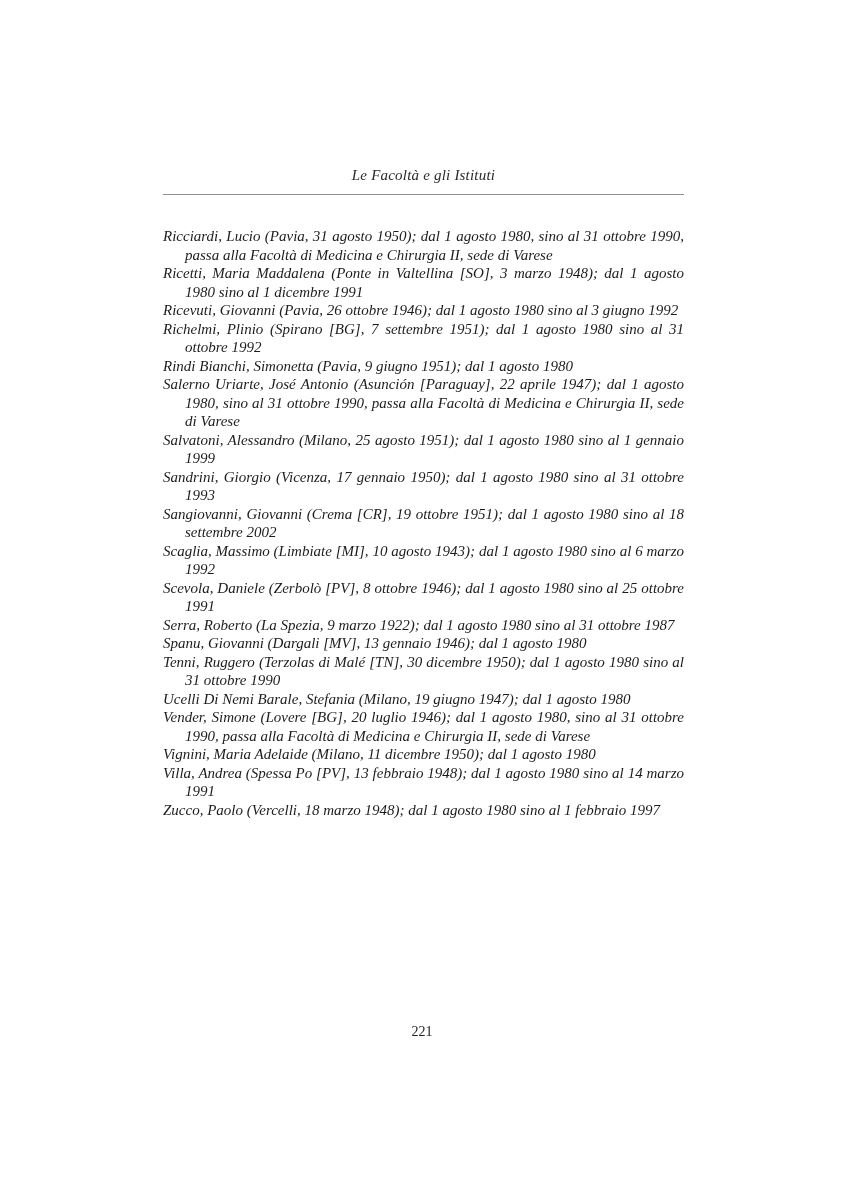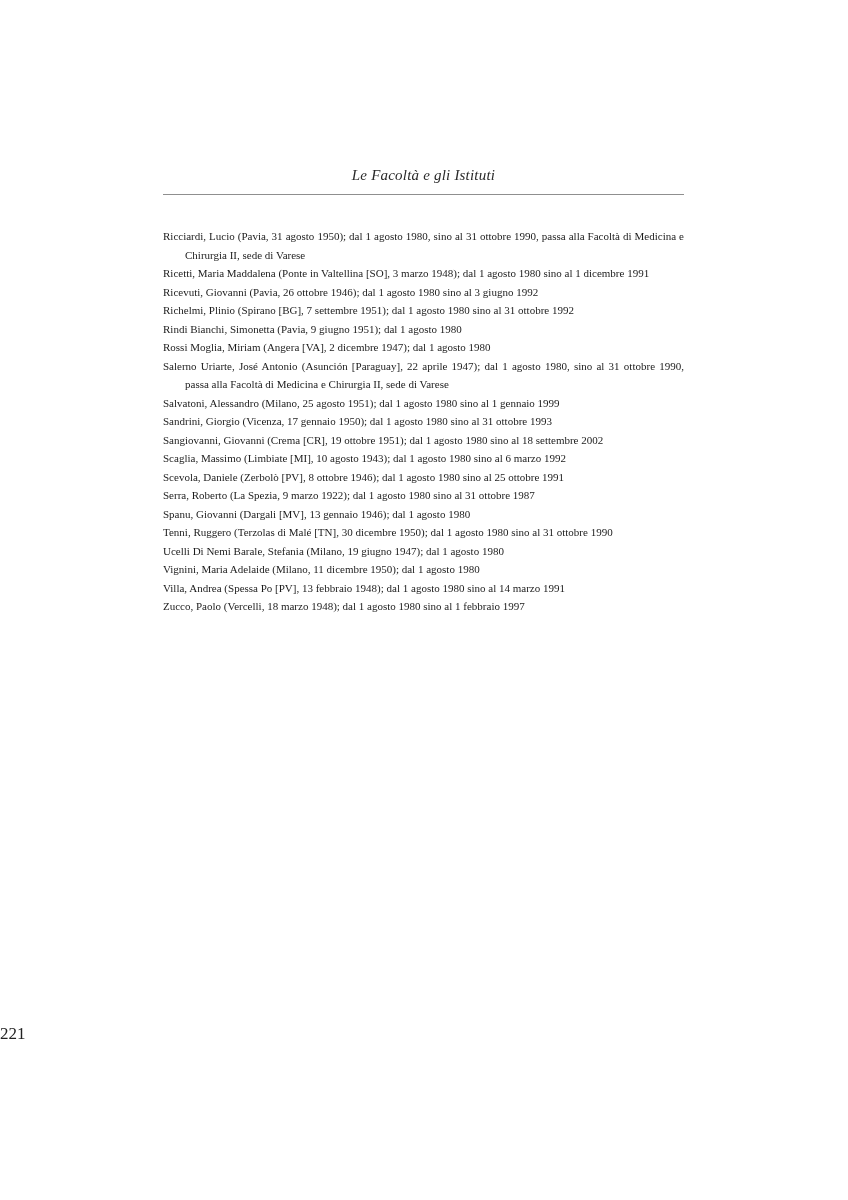--- a/index.html
+++ b/index.html
@@ -30,66 +30,68 @@
     color: #2a2a2a;
     letter-spacing: 0.2px;
   }
   .head-rule {
     border: none;
     border-top: 1px solid #8f8f8f;
     margin: 10px 0 0 0;
   }
   .entries {
     margin-top: 32px;
-    font-size: 11px;
+    font-size: 15px;
     line-height: 18.5px;
     text-align: justify;
+    font-style: italic;
   }
   .entry {
     margin: 0;
     padding-left: 22px;
     text-indent: -22px;
   }
   .folio {
     position: absolute;
     top: 1024px;
     left: 0;
     width: 844px;
-    font-size: 17px;
+    text-align: center;
+    font-size: 14px;
     color: #222222;
   }
 </style>
 </head>
 <body>
 
 <div class="page">
 
   <div class="text-block">
 
     <div class="running-head">Le Facoltà e gli Istituti</div>
 
     <hr class="head-rule">
 
     <div class="entries">
         <p class="entry">Ricciardi, Lucio (Pavia, 31 agosto 1950); dal 1 agosto 1980, sino al 31 ottobre 1990, passa alla Facoltà di Medicina e Chirurgia II, sede di Varese</p>
         <p class="entry">Ricetti, Maria Maddalena (Ponte in Valtellina [SO], 3 marzo 1948); dal 1 agosto 1980 sino al 1 dicembre 1991</p>
         <p class="entry">Ricevuti, Giovanni (Pavia, 26 ottobre 1946); dal 1 agosto 1980 sino al 3 giugno 1992</p>
         <p class="entry">Richelmi, Plinio (Spirano [BG], 7 settembre 1951); dal 1 agosto 1980 sino al 31 ottobre 1992</p>
         <p class="entry">Rindi Bianchi, Simonetta (Pavia, 9 giugno 1951); dal 1 agosto 1980</p>
-        <p class="entry">Rossi Moglia, Miriam (Angera [VA], 2 dicembre 1947); dal 1 agosto 1980</p>
         <p class="entry">Salerno Uriarte, José Antonio (Asunción [Paraguay], 22 aprile 1947); dal 1 agosto 1980, sino al 31 ottobre 1990, passa alla Facoltà di Medicina e Chirurgia II, sede di Varese</p>
         <p class="entry">Salvatoni, Alessandro (Milano, 25 agosto 1951); dal 1 agosto 1980 sino al 1 gennaio 1999</p>
         <p class="entry">Sandrini, Giorgio (Vicenza, 17 gennaio 1950); dal 1 agosto 1980 sino al 31 ottobre 1993</p>
         <p class="entry">Sangiovanni, Giovanni (Crema [CR], 19 ottobre 1951); dal 1 agosto 1980 sino al 18 settembre 2002</p>
         <p class="entry">Scaglia, Massimo (Limbiate [MI], 10 agosto 1943); dal 1 agosto 1980 sino al 6 marzo 1992</p>
         <p class="entry">Scevola, Daniele (Zerbolò [PV], 8 ottobre 1946); dal 1 agosto 1980 sino al 25 ottobre 1991</p>
         <p class="entry">Serra, Roberto (La Spezia, 9 marzo 1922); dal 1 agosto 1980 sino al 31 ottobre 1987</p>
         <p class="entry">Spanu, Giovanni (Dargali [MV], 13 gennaio 1946); dal 1 agosto 1980</p>
         <p class="entry">Tenni, Ruggero (Terzolas di Malé [TN], 30 dicembre 1950); dal 1 agosto 1980 sino al 31 ottobre 1990</p>
         <p class="entry">Ucelli Di Nemi Barale, Stefania (Milano, 19 giugno 1947); dal 1 agosto 1980</p>
+        <p class="entry">Vender, Simone (Lovere [BG], 20 luglio 1946); dal 1 agosto 1980, sino al 31 ottobre 1990, passa alla Facoltà di Medicina e Chirurgia II, sede di Varese</p>
         <p class="entry">Vignini, Maria Adelaide (Milano, 11 dicembre 1950); dal 1 agosto 1980</p>
         <p class="entry">Villa, Andrea (Spessa Po [PV], 13 febbraio 1948); dal 1 agosto 1980 sino al 14 marzo 1991</p>
         <p class="entry">Zucco, Paolo (Vercelli, 18 marzo 1948); dal 1 agosto 1980 sino al 1 febbraio 1997</p>
       </div>
 
   </div>
 
   <div class="folio">221</div>
 
 </div>

